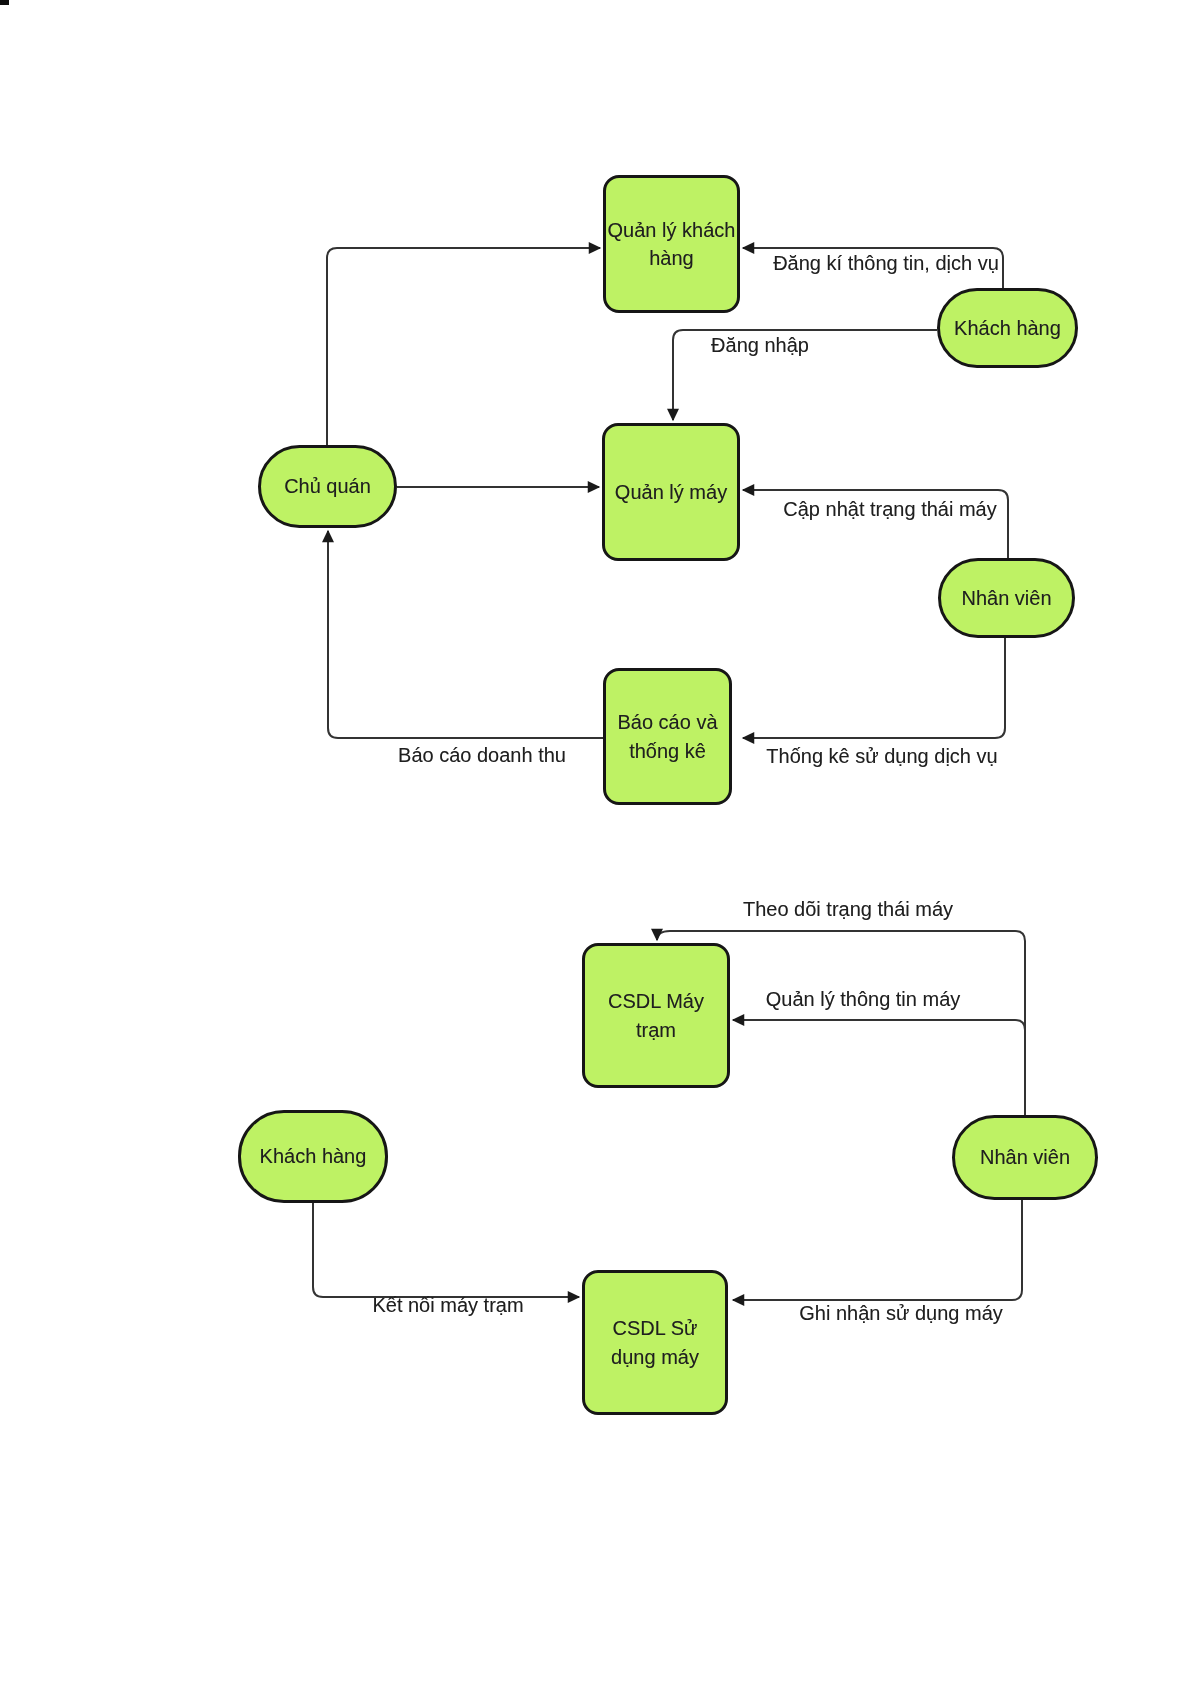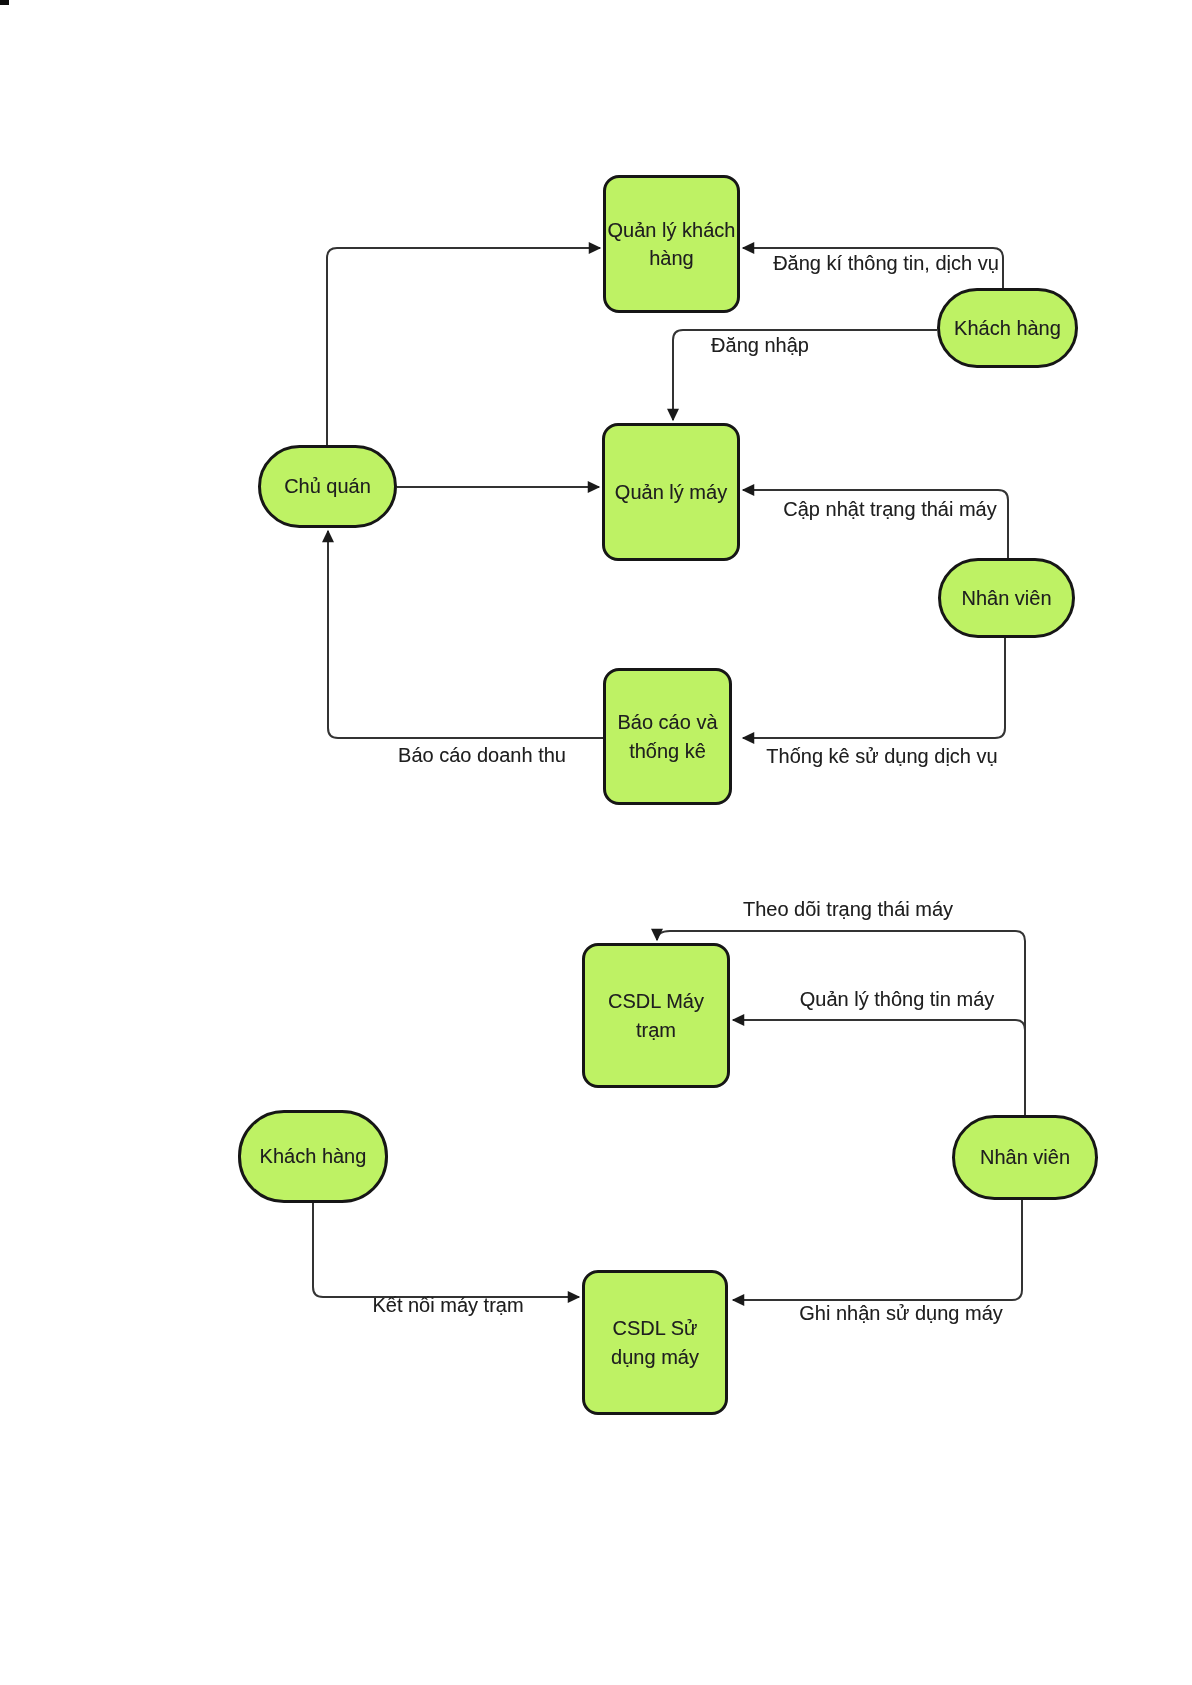--- a/index.html
+++ b/index.html
@@ -101,18 +101,18 @@
     <span>Nhân viên</span>
   </div>
 
   <div class="edge-label" style="left:886px; top:252px;">Đăng kí thông tin, dịch vụ</div>
   <div class="edge-label" style="left:760px; top:334px;">Đăng nhập</div>
   <div class="edge-label" style="left:890px; top:498px;">Cập nhật trạng thái máy</div>
   <div class="edge-label" style="left:882px; top:745px;">Thống kê sử dụng dịch vụ</div>
   <div class="edge-label" style="left:436px; top:744px;margin-left:46px;">Báo cáo doanh thu</div>
 
   <div class="edge-label" style="left:848px; top:898px;">Theo dõi trạng thái máy</div>
-  <div class="edge-label" style="left:897px; top:988px;">Quản lý thông tin máy</div>
+  <div class="edge-label" style="left:863px; top:988px;">Quản lý thông tin máy</div>
   <div class="edge-label" style="left:448px; top:1294px;">Kết nối máy trạm</div>
   <div class="edge-label" style="left:901px; top:1272px;margin-top:30px;">Ghi nhận sử dụng máy</div>
 
   <div class="speck"></div>
 </div>
 
 </body></html>

